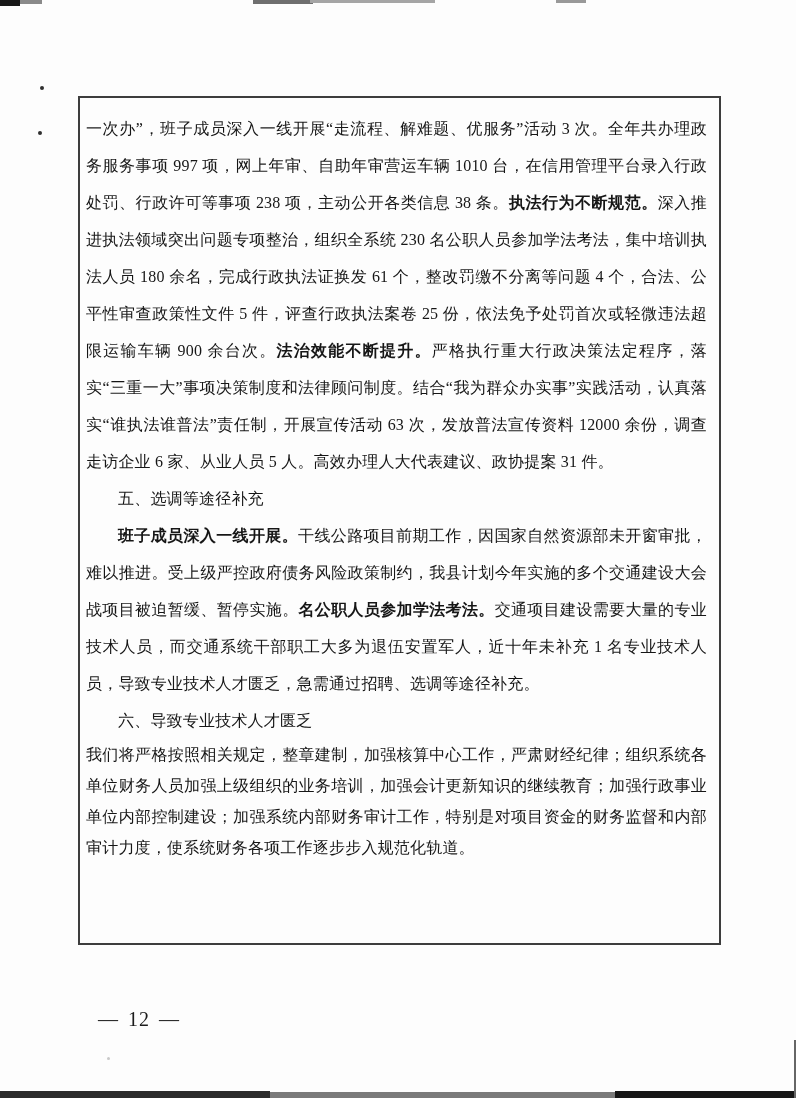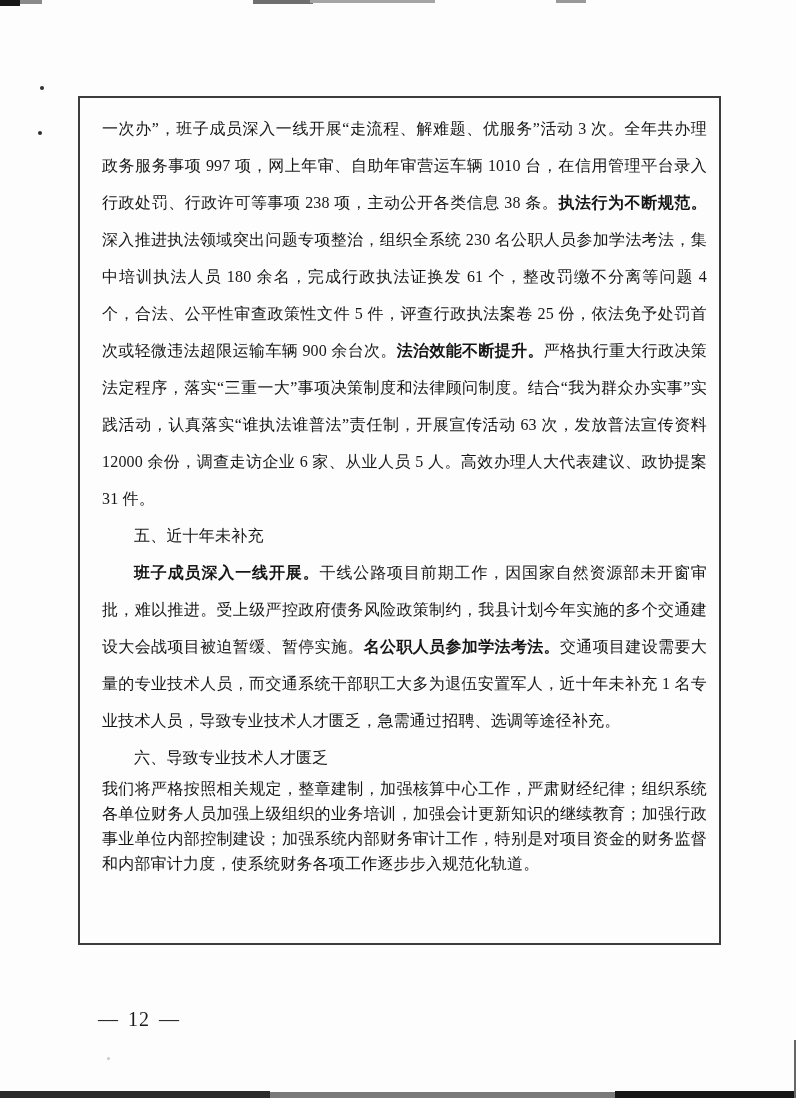--- a/index.html
+++ b/index.html
@@ -14,31 +14,31 @@
   .doc-box {
     position: absolute;
     left: 78px; top: 96px;
     width: 639px; height: 845px;
     border: 2px solid #3d3d3d;
     background: transparent;
   }
   .doc-content {
     position: absolute;
     left: 0; top: 0; right: 0; bottom: 0;
-    padding: 12px 12px 0 22px;
+    padding: 12px 12px 0 6px;
   }
   p.para {
     margin: 0;
     font-size: 16px;
     line-height: 37px;
     letter-spacing: 0.2px;
     text-align: justify;
     color: #161616;
   }
-  p.para.tight { line-height: 25px; }
+  p.para.tight { line-height: 31px; }
   p.para.indent { text-indent: 2em; }
   .run { font-weight: 400; }
   .run.bold { font-weight: 700; }
   
   .page-number {
     position: absolute;
     left: 98px; top: 1008px;
     font-size: 20px;
     color: #1b1b1b;
     word-spacing: 3px;
@@ -62,20 +62,20 @@
 <div class="artifact" style="left:615px; top:1091px; width:181px; height:7px; background:#161616;"></div>
 <div class="artifact" style="left:794px; top:1040px; width:2px; height:58px; background:#666666;"></div>
 
 <div class="artifact dot" style="left:40px; top:86px; width:4px; height:4px; background:#2f2f2f;"></div>
 <div class="artifact dot" style="left:38px; top:131px; width:4px; height:4px; background:#2f2f2f;"></div>
 <div class="artifact dot" style="left:107px; top:1057px; width:3px; height:3px; background:#c9c9c9;"></div>
 
 <div class="doc-box">
   <div class="doc-content">
       <p class="para"><span class="run">一次办”，班子成员深入一线开展“走流程、解难题、优服务”活动 3 次。全年共办理政务服务事项 997 项，网上年审、自助年审营运车辆 1010 台，在信用管理平台录入行政处罚、行政许可等事项 238 项，主动公开各类信息 38 条。</span><span class="run bold">执法行为不断规范。</span><span class="run">深入推进执法领域突出问题专项整治，组织全系统 230 名公职人员参加学法考法，集中培训执法人员 180 余名，完成行政执法证换发 61 个，整改罚缴不分离等问题 4 个，合法、公平性审查政策性文件 5 件，评查行政执法案卷 25 份，依法免予处罚首次或轻微违法超限运输车辆 900 余台次。</span><span class="run bold">法治效能不断提升。</span><span class="run">严格执行重大行政决策法定程序，落实“三重一大”事项决策制度和法律顾问制度。结合“我为群众办实事”实践活动，认真落实“谁执法谁普法”责任制，开展宣传活动 63 次，发放普法宣传资料 12000 余份，调查走访企业 6 家、从业人员 5 人。高效办理人大代表建议、政协提案 31 件。</span></p>
-      <p class="para indent"><span class="run">五、近十年未补充</span></p>
+      <p class="para indent"><span class="run">五、选调等途径补充</span></p>
       <p class="para indent"><span class="run bold">班子成员深入一线开展。</span><span class="run">干线公路项目前期工作，因国家自然资源部未开窗审批，难以推进。受上级严控政府债务风险政策制约，我县计划今年实施的多个交通建设大会战项目被迫暂缓、暂停实施。</span><span class="run bold">名公职人员参加学法考法。</span><span class="run">交通项目建设需要大量的专业技术人员，而交通系统干部职工大多为退伍安置军人，近十年未补充 1 名专业技术人员，导致专业技术人才匮乏，急需通过招聘、选调等途径补充。</span></p>
       <p class="para indent"><span class="run">六、导致专业技术人才匮乏</span></p>
       <p class="para tight"><span class="run">我们将严格按照相关规定，整章建制，加强核算中心工作，严肃财经纪律；组织系统各单位财务人员加强上级组织的业务培训，加强会计更新知识的继续教育；加强行政事业单位内部控制建设；加强系统内部财务审计工作，特别是对项目资金的财务监督和内部审计力度，使系统财务各项工作逐步步入规范化轨道。</span></p>
     </div>
 </div>
 
 <div class="page-number">— 12 —</div>
 
 </body></html>

